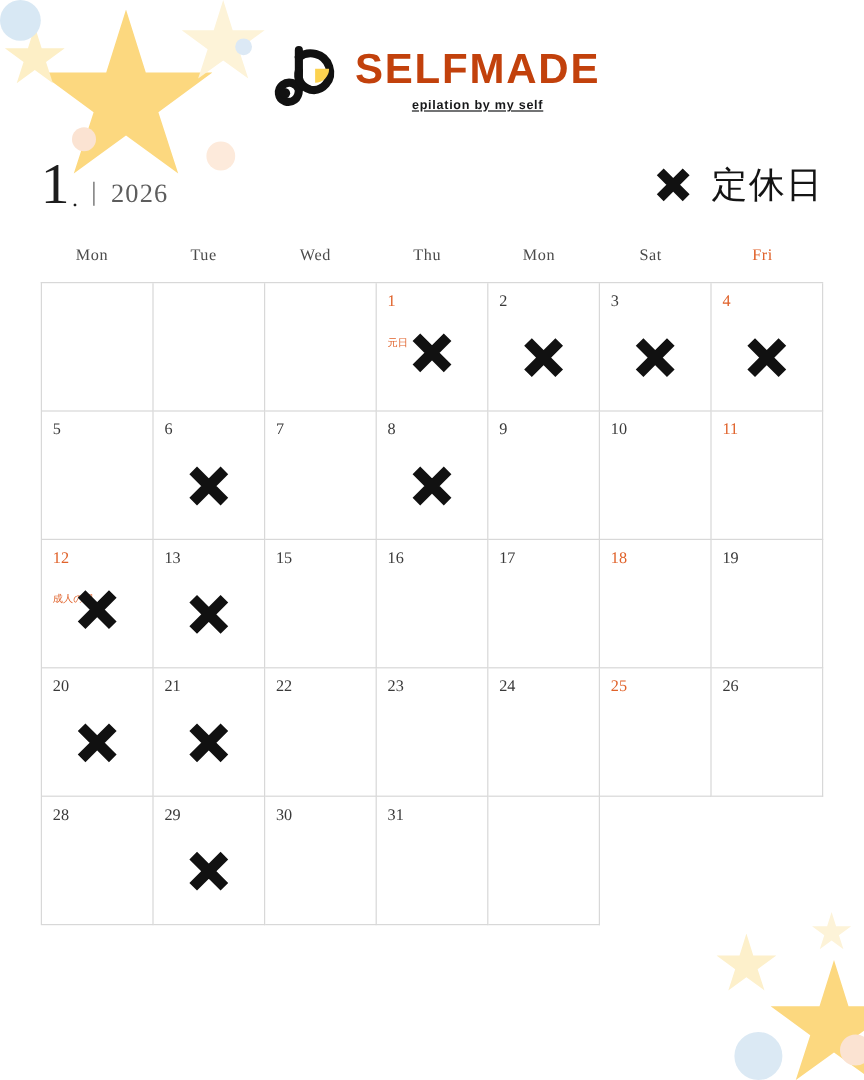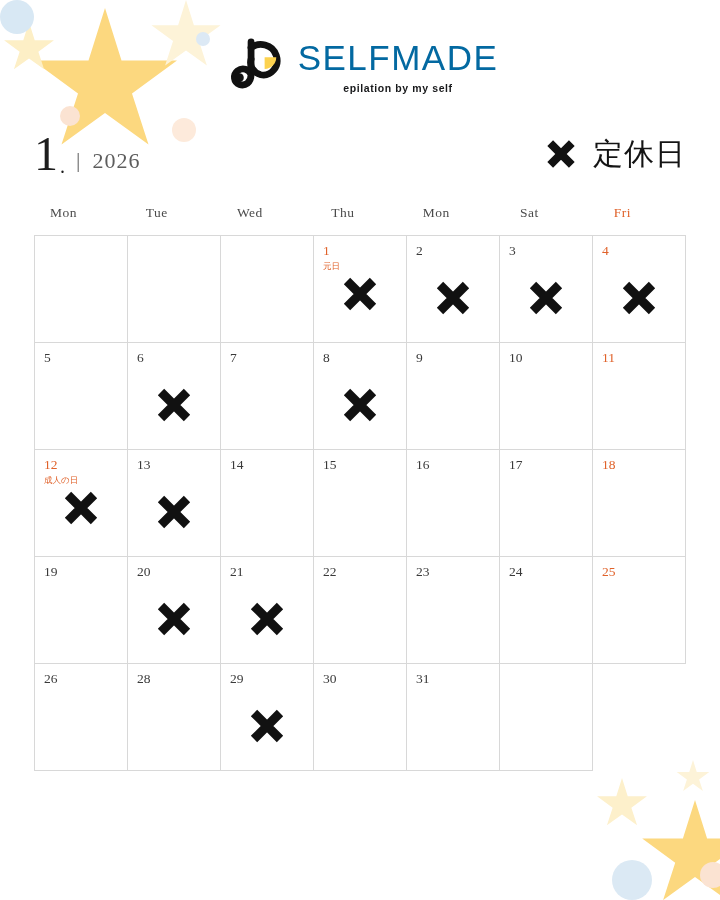--- a/index.html
+++ b/index.html
@@ -35,33 +35,34 @@
   }
   .logo-mark {
     width: 62px;
     height: 62px;
     position: relative;
     flex: 0 0 auto;
   }
   .logo-text { display: flex; flex-direction: column; align-items: center; }
   .logo-word {
     font-family: "Liberation Sans", sans-serif;
-    font-weight: normal;
+    font-weight: bold;
     font-size: 35px;
     letter-spacing: 1.5px;
-    color: #0369a1;
+    color: #c2410c;
     line-height: 1;
   }
   .logo-sub {
     font-family: "Liberation Sans", sans-serif;
     font-weight: bold;
     font-size: 10.5px;
     letter-spacing: 0.6px;
     color: #17181a;
     margin-top: 7px;
+    text-decoration: underline;
   }
 
   
   .title-row {
     position: absolute;
     top: 126px;
     left: 0;
     width: 100%;
     height: 56px;
     padding: 0 34px;
@@ -111,21 +112,21 @@
     font-family: "DejaVu Sans", sans-serif;
     font-size: 30px;
     color: #141414;
     letter-spacing: 1px;
   }
 
   
   .weekdays {
     position: absolute;
     top: 205px;
-    left: 17px;
+    left: 30px;
     width: 652px;
     display: grid;
     grid-template-columns: repeat(7, 1fr);
   }
   .weekday {
     text-align: center;
     font-family: "Liberation Serif", serif;
     font-size: 13.5px;
     letter-spacing: 0.5px;
     color: #4b4b4b;
@@ -152,22 +153,22 @@
     padding: 8px 9px 0 9px;
   }
   .daynum {
     font-family: "Liberation Serif", serif;
     font-size: 13.5px;
     color: #3a3a3a;
     line-height: 1;
   }
   .cell.holiday .daynum { color: #e0622a; }
   .holiday-name {
-    margin-top: 5px;
-    font-family: Liberation Mono, monospace;
+    margin-top: 23px;
+    font-family: Liberation Sans, sans-serif;
     font-size: 8.5px;
     color: #e0622a;
     line-height: 1.1;
   }
   .mark {
     position: absolute;
     left: 50%;
     transform: translateX(-50%);
     top: 42px;
     width: 40px;
@@ -319,23 +320,20 @@
     </div>
     <div class="cell">
       <div class="daynum">13</div>
       <div class="mark">
         <svg class="xglyph" viewBox="0 0 40 40" aria-hidden="true">
           <path d="M7 7 L33 33 M33 7 L7 33" stroke="#111111" stroke-width="9" stroke-linecap="butt"></path>
         </svg>
       </div>
     </div>
     <div class="cell">
-      <div class="daynum">14</div>
-    </div>
-    <div class="cell">
       <div class="daynum">15</div>
     </div>
     <div class="cell">
       <div class="daynum">16</div>
     </div>
     <div class="cell">
       <div class="daynum">17</div>
     </div>
     <div class="cell holiday">
       <div class="daynum">18</div>

